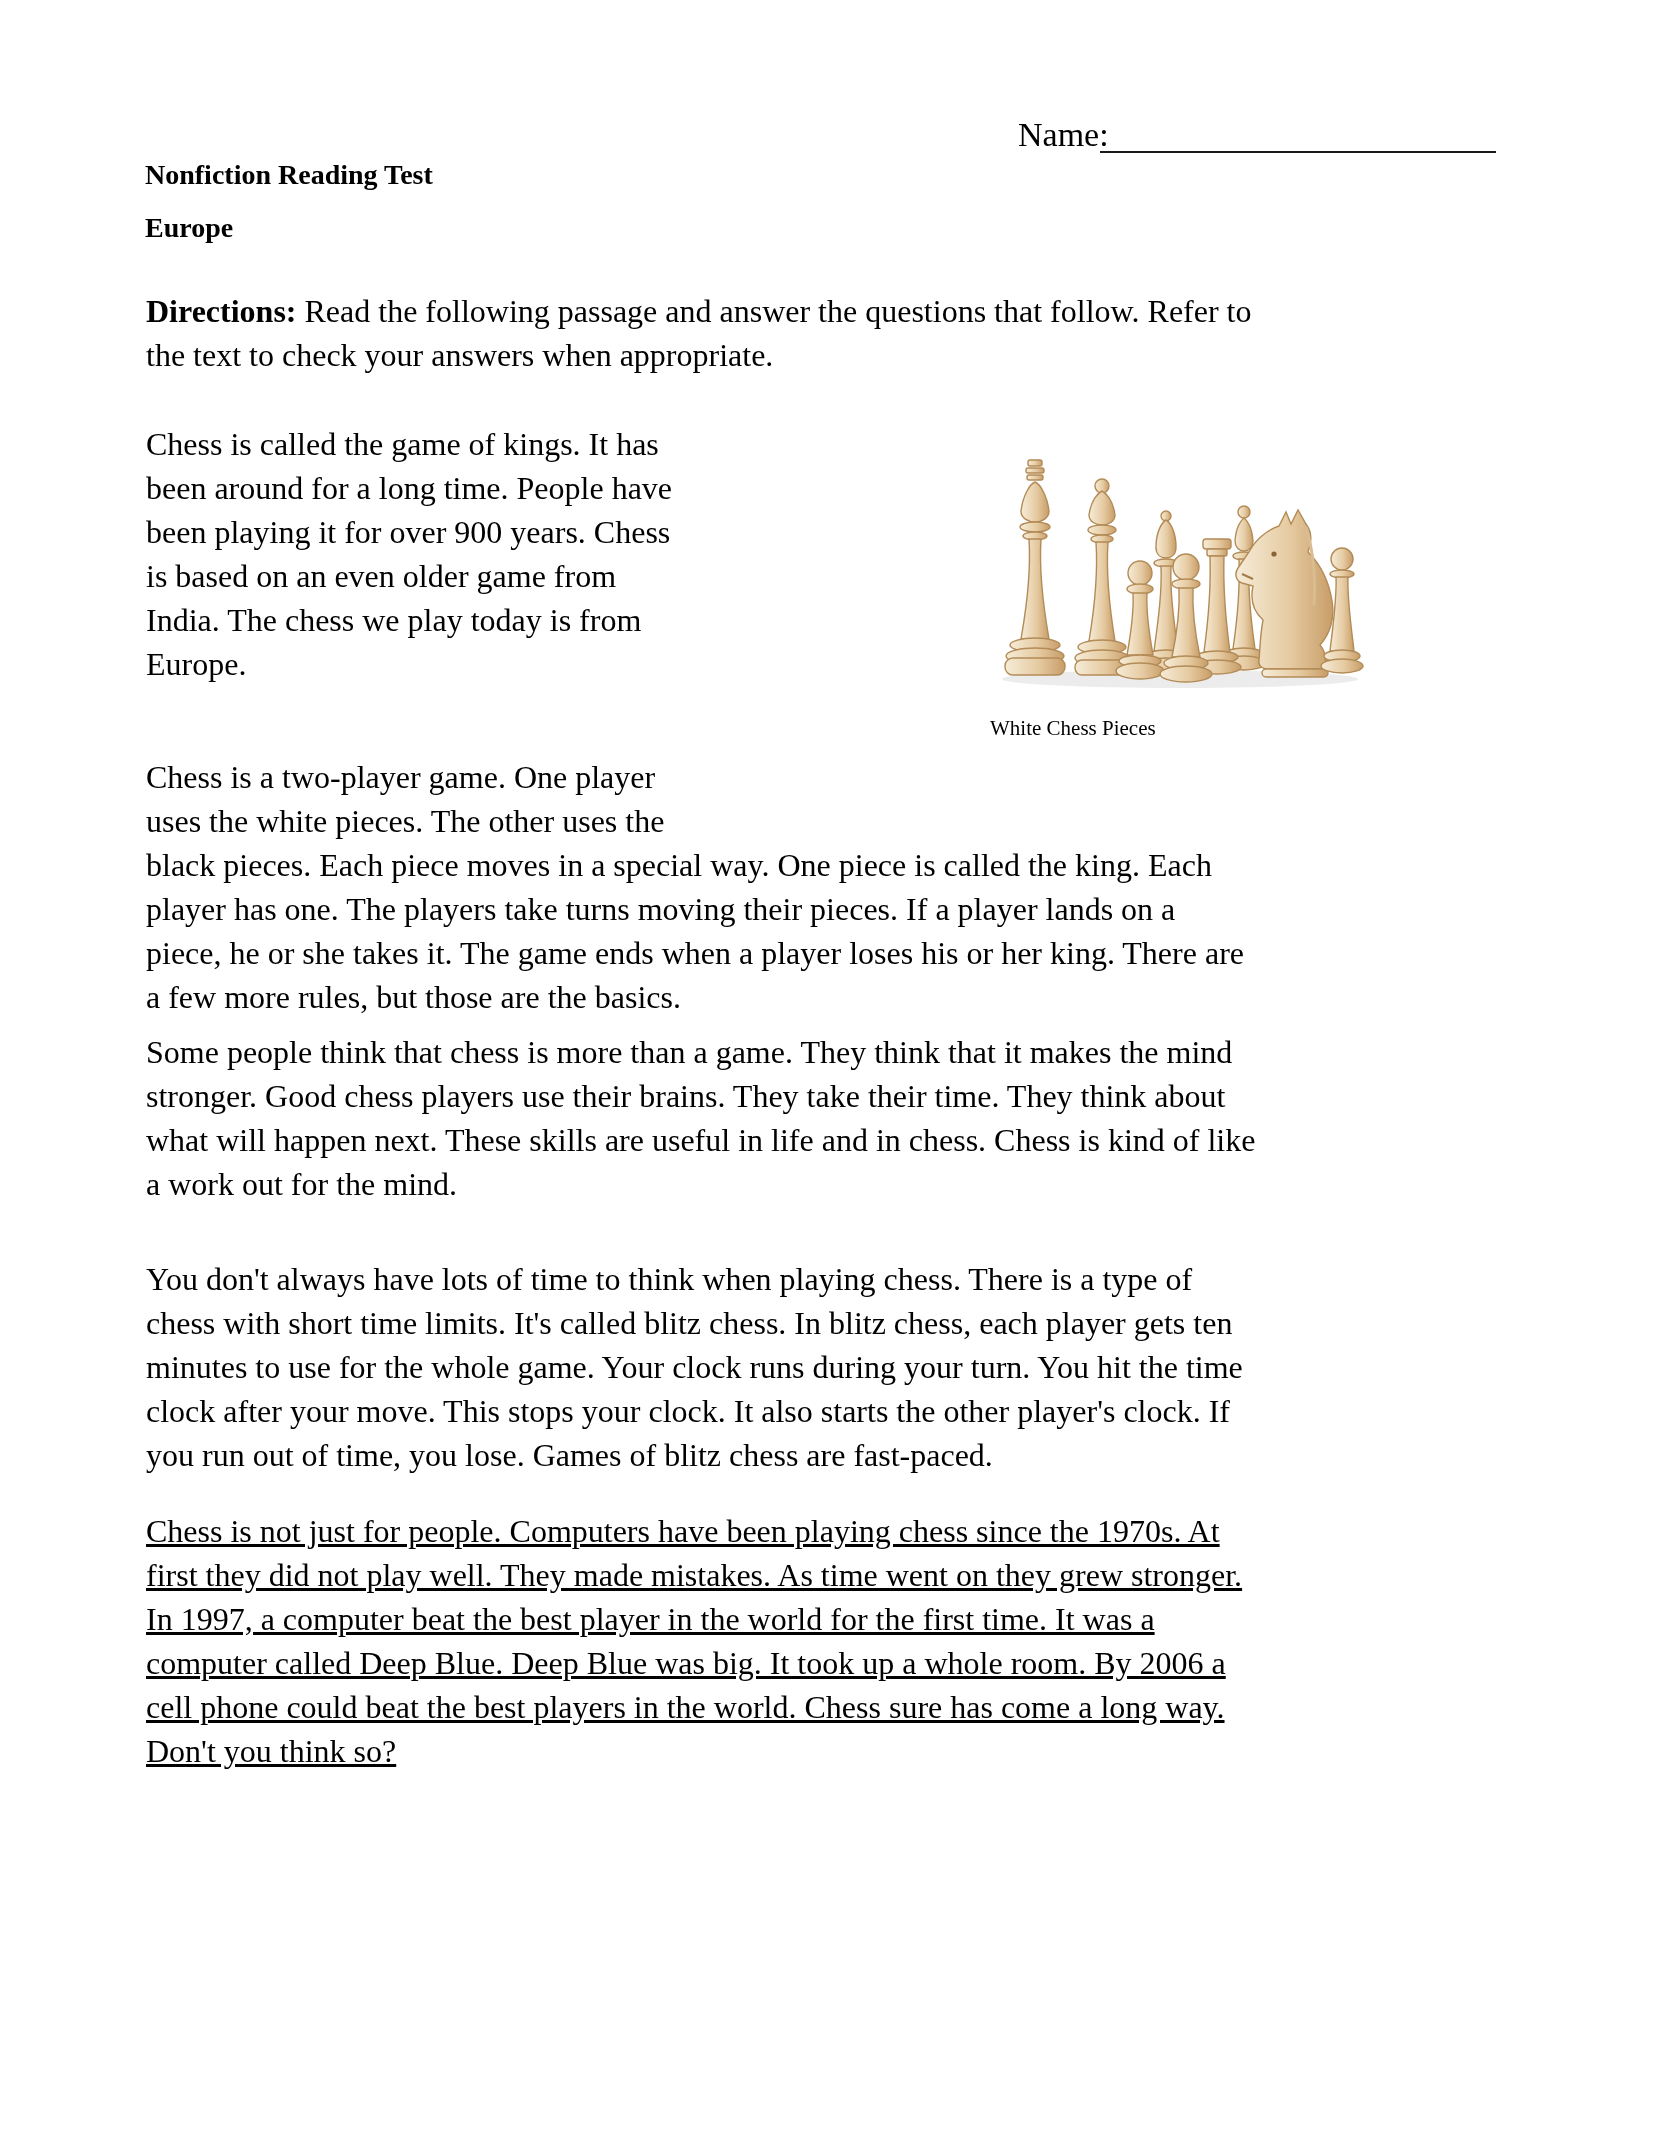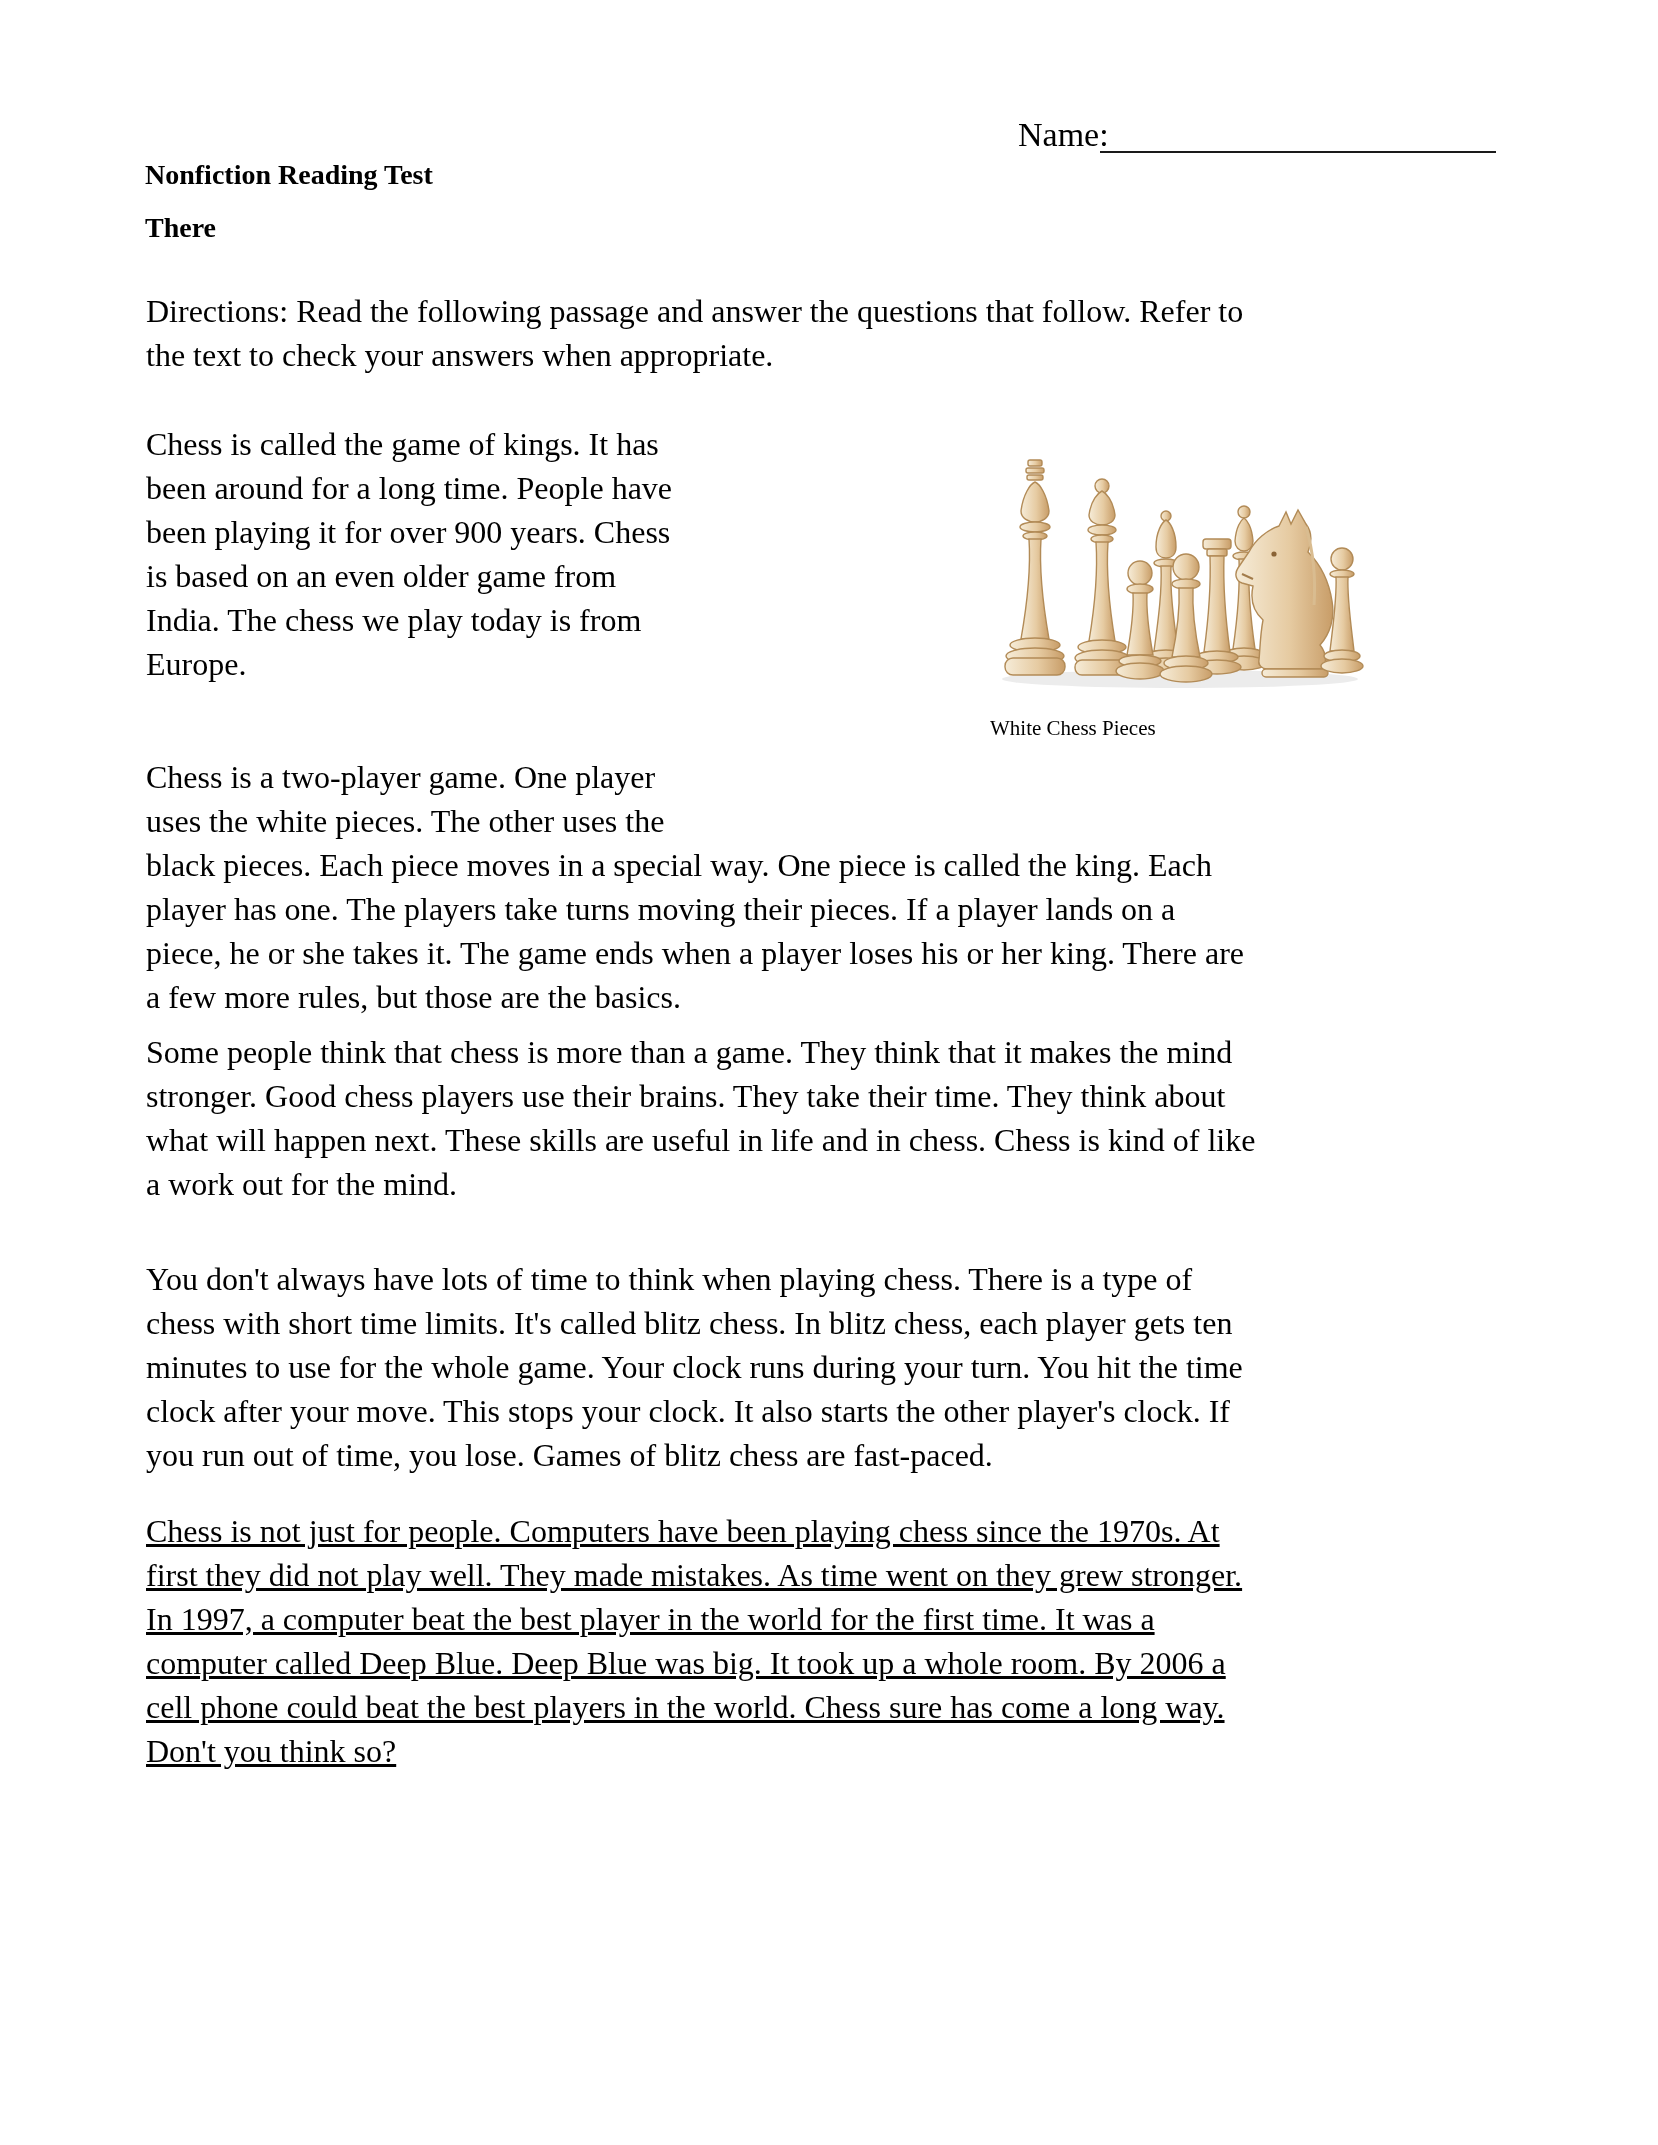--- a/index.html
+++ b/index.html
@@ -37,42 +37,42 @@
     left:146px; width:1430px;
     font-size:32px; line-height:44px;
     white-space:pre-line;
   }
   .directions { top:289px; }
   .p1 { top:422px; }
   .p2 { top:755px; }
   .p3 { top:1030px; }
   .p4 { top:1241px;margin-top:16px; }
   .p5 { top:1509px;text-decoration:underline; }
-  .bold { font-weight:normal;text-align:right; }
+  .bold { font-weight:bold;text-align:right; }
 
   
   .figure { left:990px; top:455px; width:380px; }
   .figure svg { display:block; }
   .figure-caption {
     margin-top:26px;
     text-align:left;
     font-size:21px; line-height:24px;
     white-space:nowrap;
   }
   .piece { stroke:#b28b57; stroke-width:1.4; }
 </style>
 </head>
 <body>
 
 <div class="abs name-label">Name:</div>
 <div class="abs name-line"></div>
 
 <div class="abs title-block">
   <div class="title-line">Nonfiction Reading Test</div>
-  <div class="title-line">There</div>
+  <div class="title-line">Europe</div>
 </div>
 
 <div class="abs para directions"><span class="bold">Directions:</span><span> Read the following passage and answer the questions that follow. Refer to
 the text to check your answers when appropriate.</span></div>
 
 <div class="abs figure">
   <svg width="380" height="235" viewBox="0 0 380 235" xmlns="http://www.w3.org/2000/svg">
     <defs>
       <linearGradient id="wood" x1="0" y1="0" x2="1" y2="0">
         <stop offset="0" stop-color="#f6ecd8"></stop>

